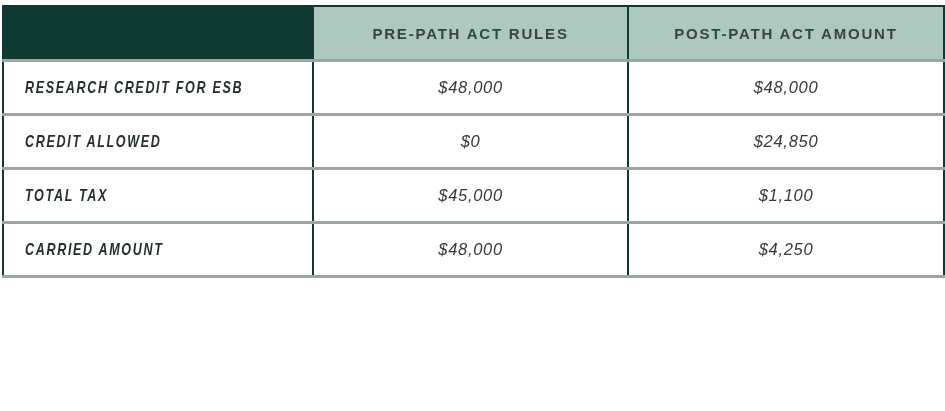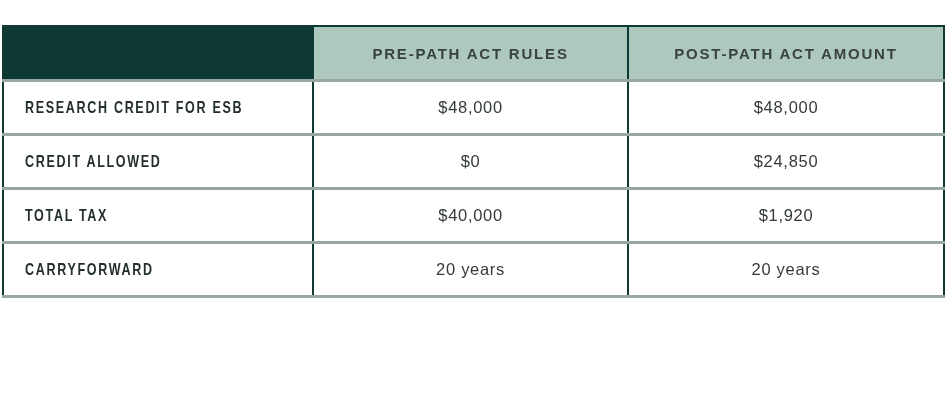--- a/index.html
+++ b/index.html
@@ -10,41 +10,41 @@
   }
   body {
     width: 945px;
     height: 411px;
     position: relative;
     overflow: hidden;
   }
   .table-wrap {
     position: absolute;
     left: 2px;
-    top: 25px;
+    top: 5px;
   }
   table.path-table {
     border-collapse: collapse;
     table-layout: fixed;
     border-top: 2px solid #0e3a33;
     border-left: 2px solid #0e3a33;
     border-right: 2px solid #0e3a33;
     border-bottom: 3px solid #99a7a2;
   }
   col.c1 { width: 257px; }
   col.c2 { width: 341px; }
   col.c3 { width: 341px; }
 
   th, td {
     margin: 0;
     padding: 0;
     vertical-align: middle;
   }
   thead th { height: 52px; }
-  tbody td { height: 51px; }
+  tbody td { height: 51px; font-style: italic; }
 
   th.corner {
     background: #0e3a33;
   }
   th.colhead {
     background: #adc9bd;
     color: #39423e;
     font-size: 15px;
     font-weight: 700;
     letter-spacing: 1.8px;
@@ -106,25 +106,25 @@
         <td class="label-cell">
           <span class="condensed">CREDIT ALLOWED</span>
         </td>
         <td class="value-cell">$0</td>
         <td class="value-cell">$24,850</td>
       </tr>
       <tr>
         <td class="label-cell">
           <span class="condensed">TOTAL TAX</span>
         </td>
-        <td class="value-cell">$40,000</td>
-        <td class="value-cell">$1,920</td>
+        <td class="value-cell">$45,000</td>
+        <td class="value-cell">$1,100</td>
       </tr>
       <tr>
         <td class="label-cell">
-          <span class="condensed">CARRYFORWARD</span>
+          <span class="condensed">CARRIED AMOUNT</span>
         </td>
-        <td class="value-cell">20 years</td>
-        <td class="value-cell">20 years</td>
+        <td class="value-cell">$48,000</td>
+        <td class="value-cell">$4,250</td>
       </tr>
     </tbody>
   </table>
 </div>
 
 </body></html>

